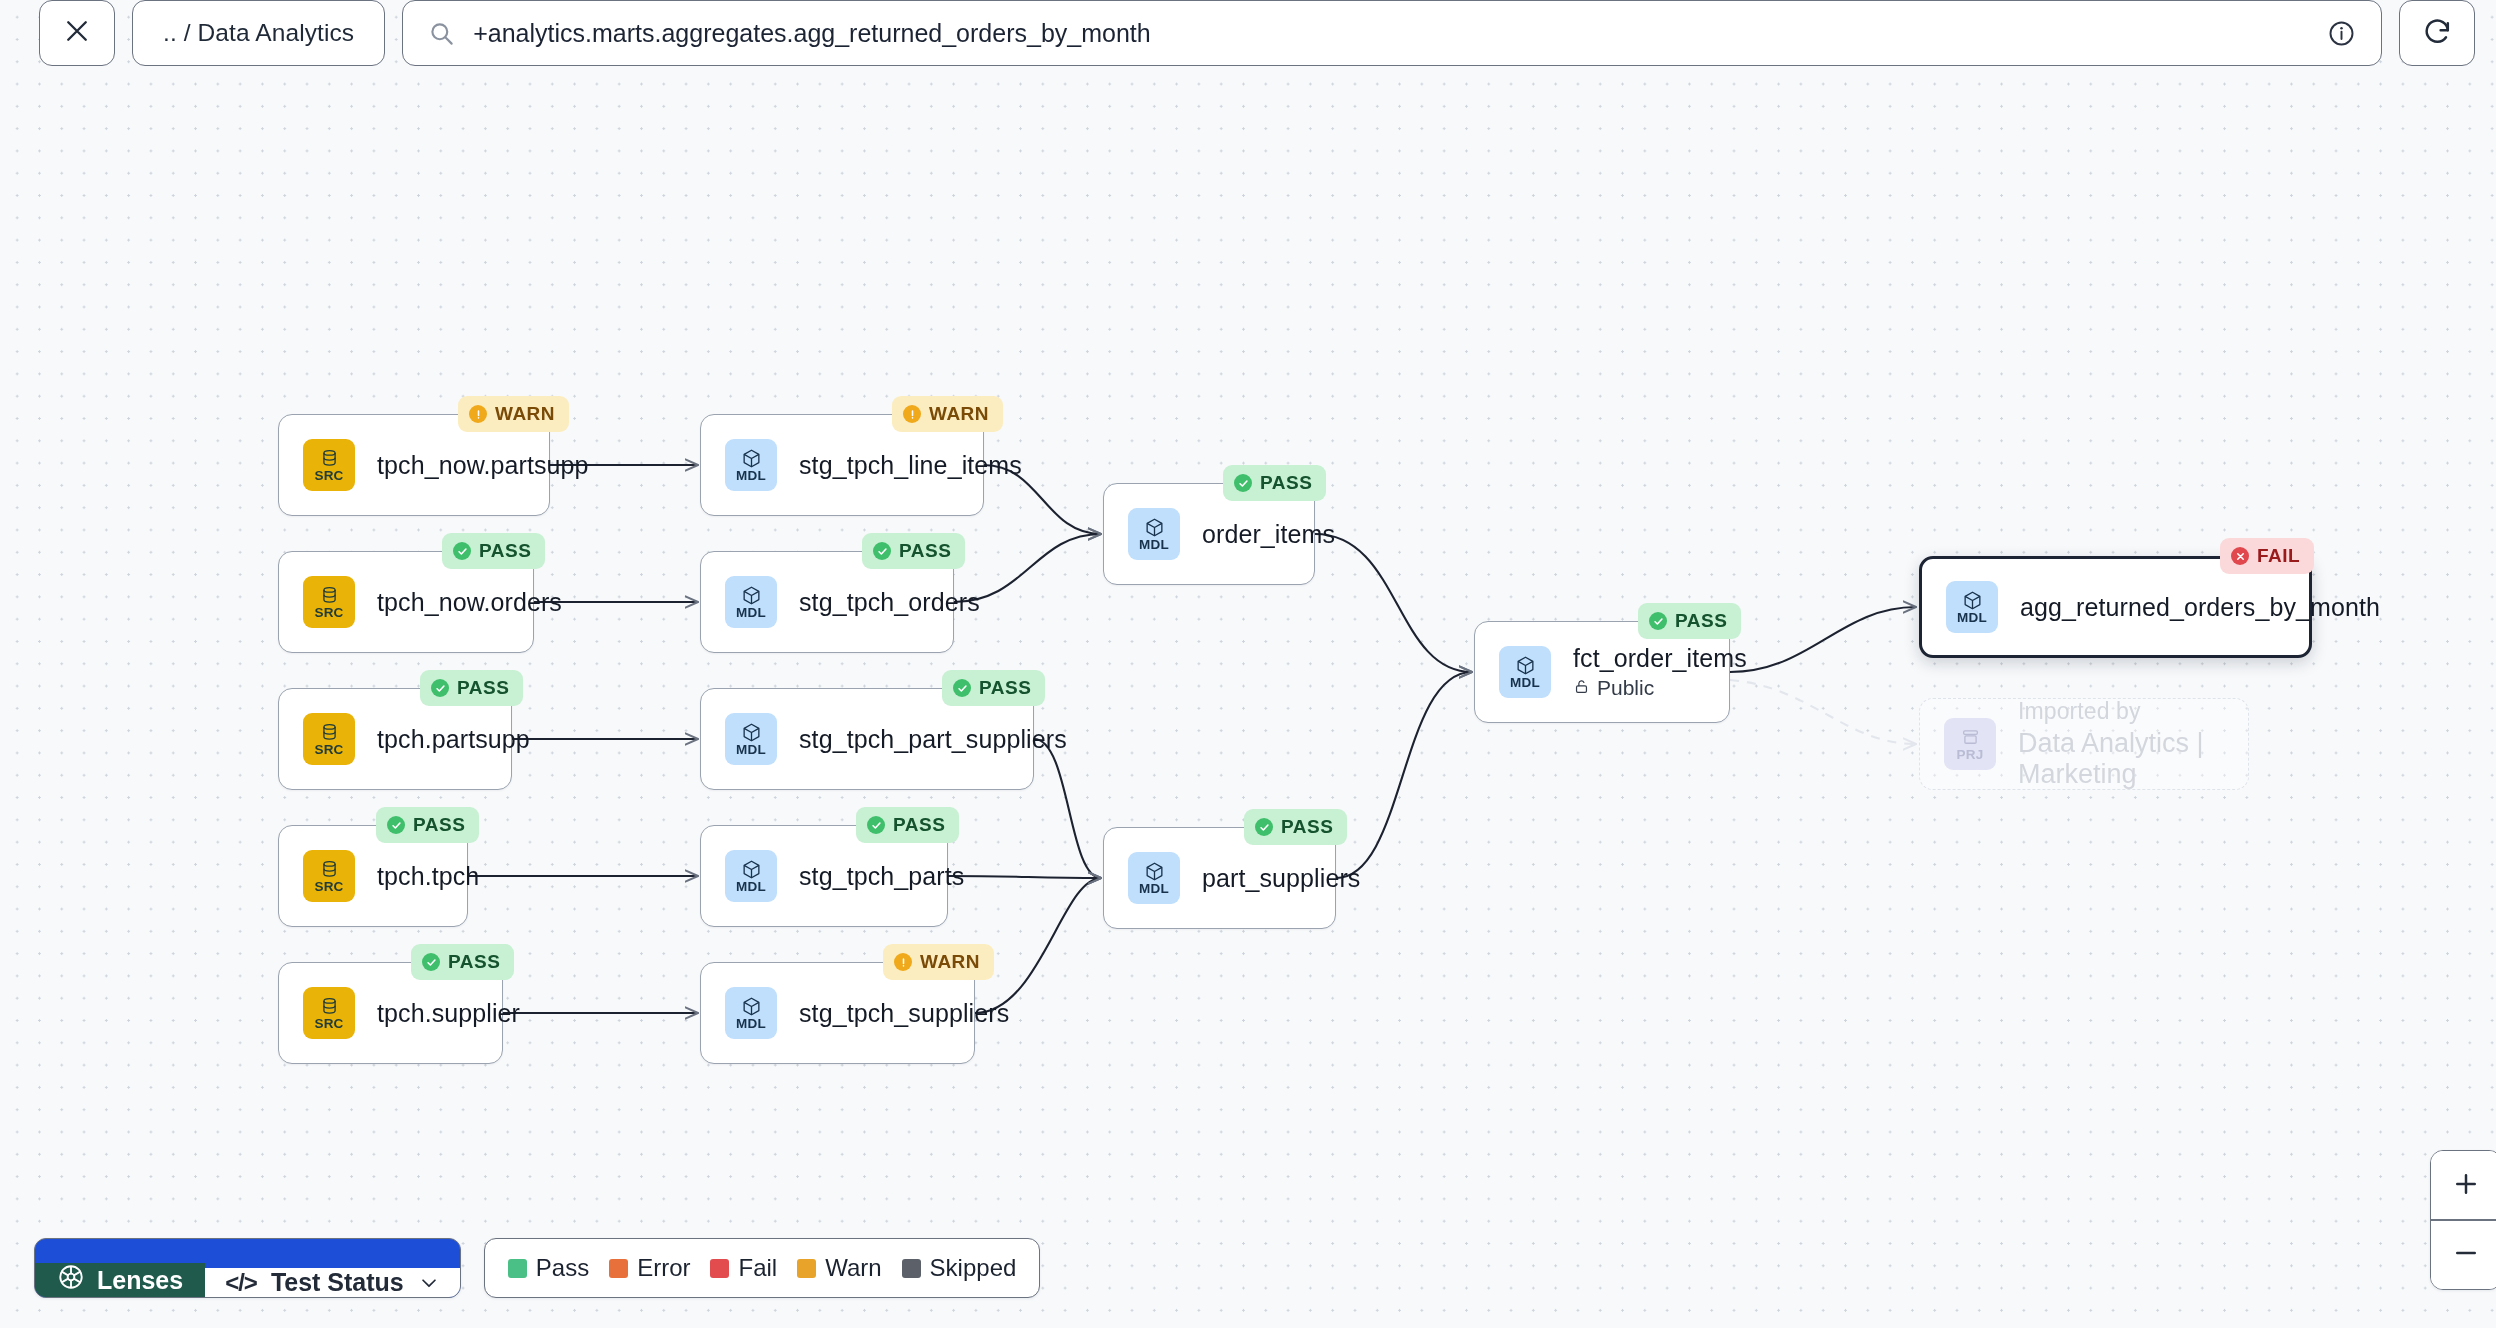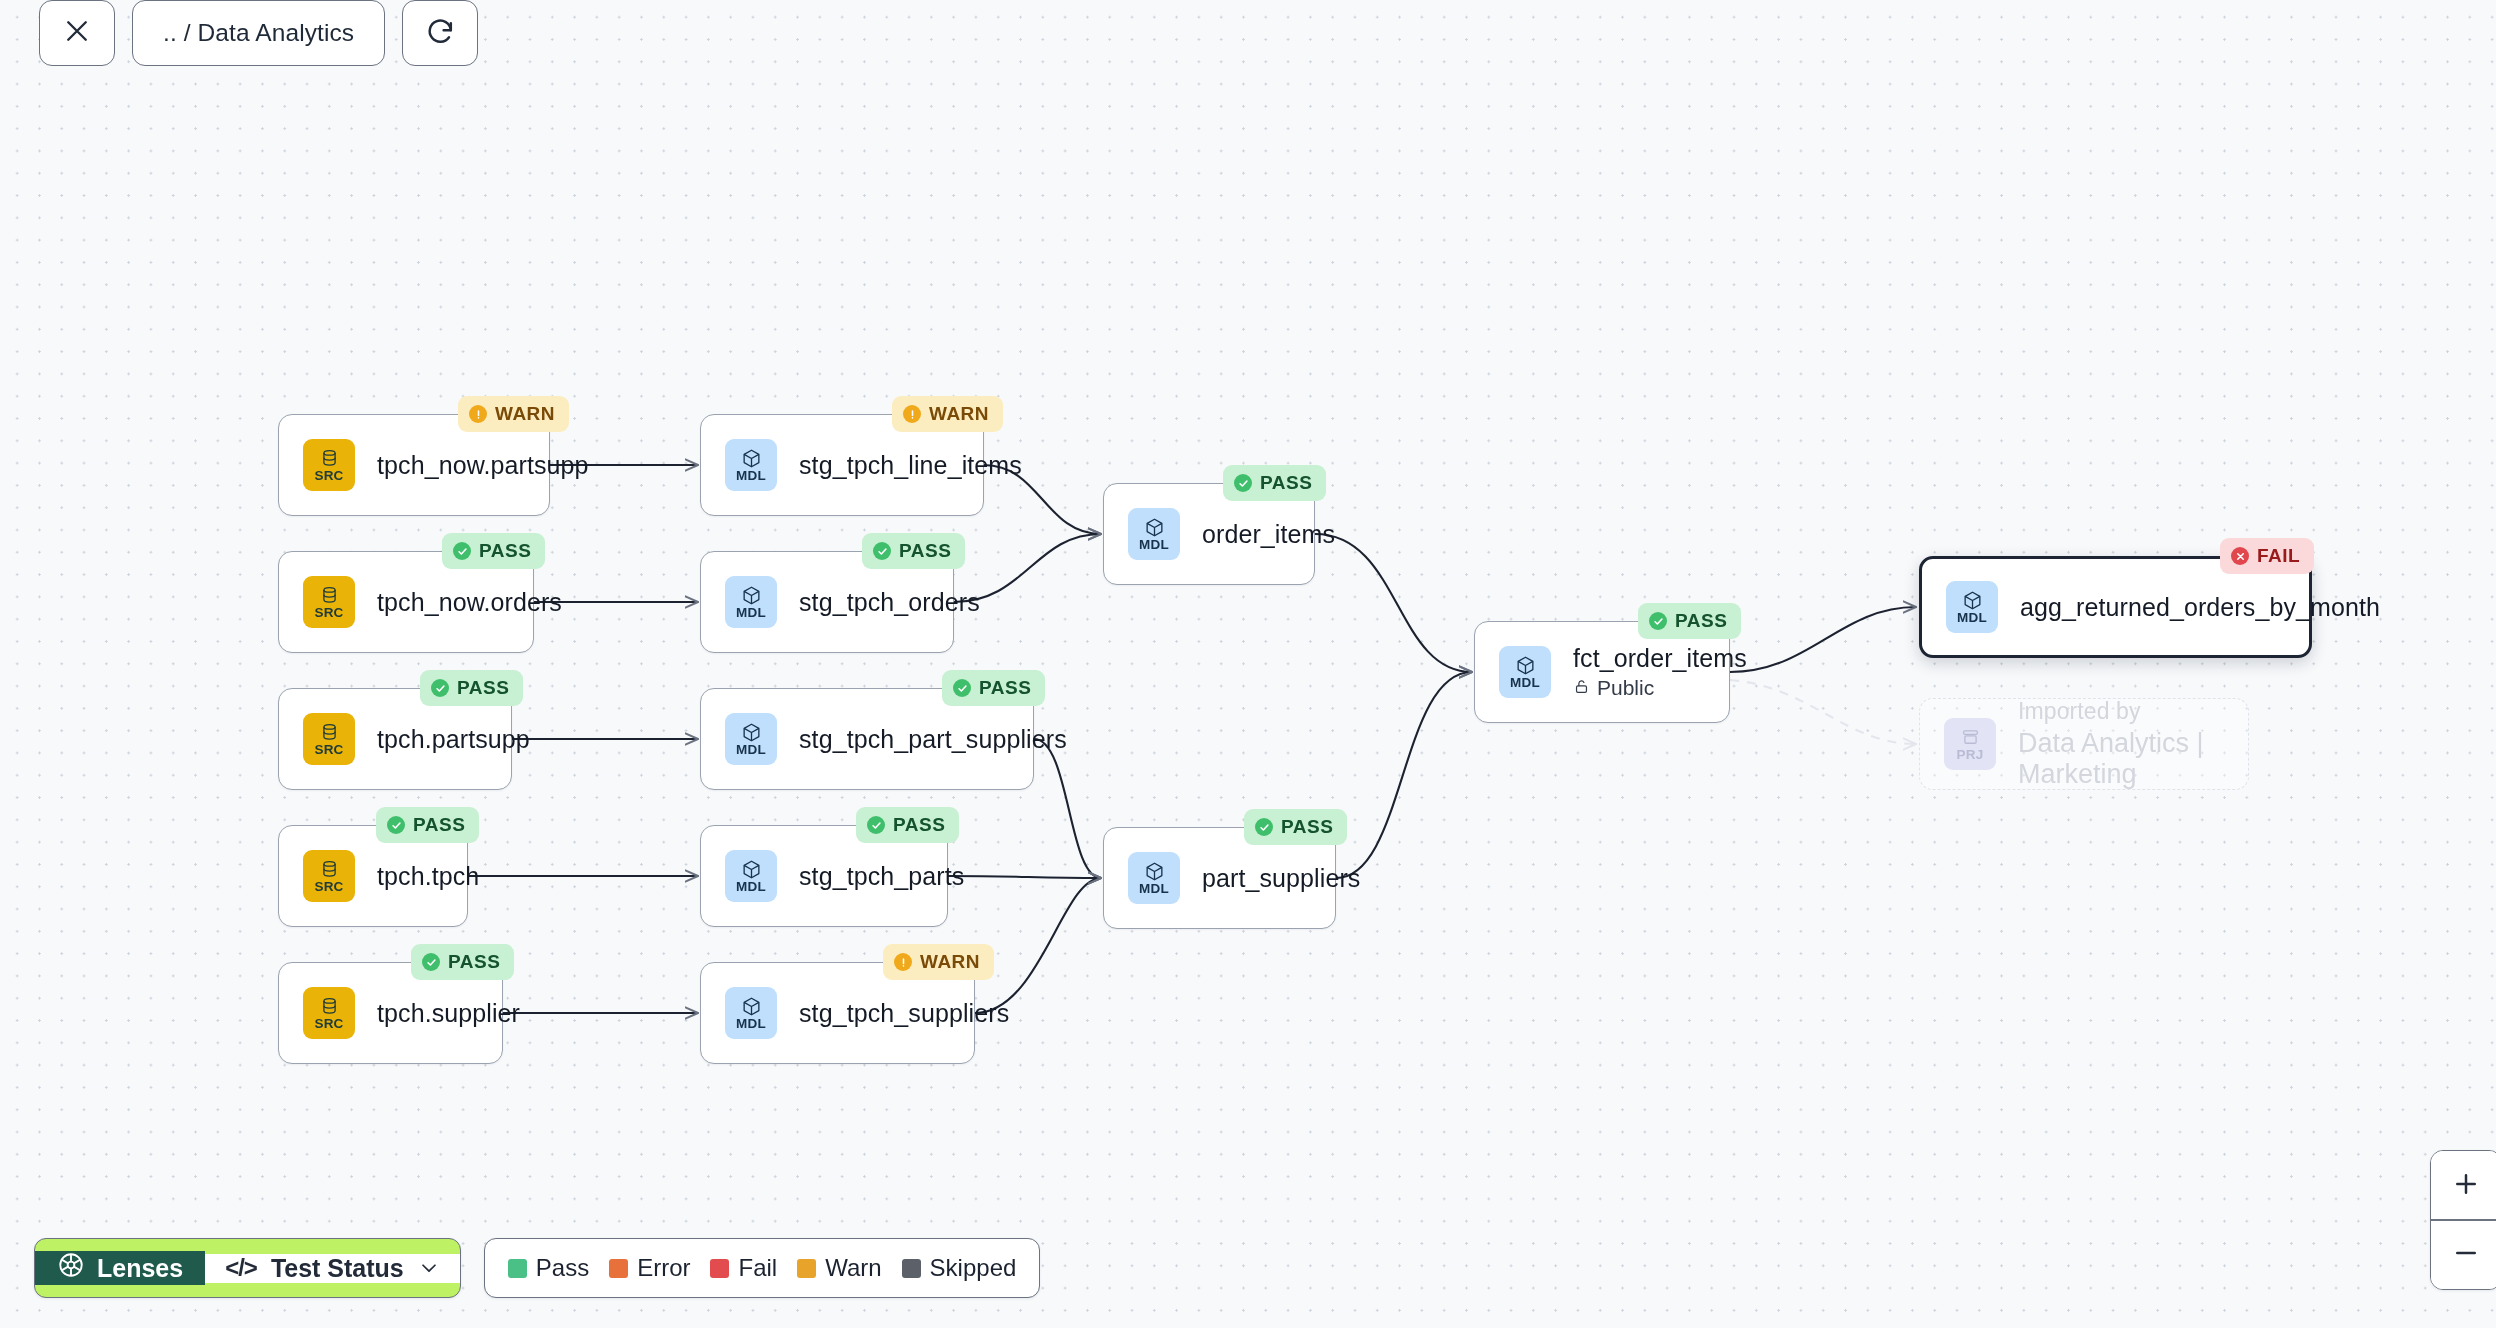--- a/index.html
+++ b/index.html
@@ -185,26 +185,26 @@
   .bottombar {
     position: absolute;
     left: 34px; bottom: 30px;
     display: flex;
     align-items: center;
     gap: 23px;
     z-index: 45;
   }
   .lens-group {
     display: flex;
-    align-items: center;
+    align-items: flex-end;
     border-radius: 12px;
     overflow: hidden;
     border: 1.5px solid #6b7280;
     height: 60px;
-    background: #bef264;
+    background: #1d4ed8;
     box-shadow: 0 1px 3px rgba(16,24,40,.07);
   }
   .lenses-btn {
     background: #1f5a4c;
     color: #ffffff;
     display: flex;
     align-items: center;
     gap: 12px;
     padding: 0 22px;
     font-size: 25px;
@@ -316,20 +316,36 @@
         <svg viewBox="0 0 24 24" fill="none" stroke="currentColor" stroke-width="1.9" stroke-linecap="round">
           <path d="M5 5 L19 19 M19 5 L5 19"></path>
         </svg>
       </span>
     </div>
 
     <div class="tb-btn crumb-btn">
       <span>.. / Data Analytics</span>
     </div>
 
+    <div class="search-box">
+      <span class="search-icon">
+        <svg viewBox="0 0 24 24" fill="none" stroke="#8a929f" stroke-width="1.9" stroke-linecap="round">
+          <circle cx="10.5" cy="10.5" r="6.6"></circle>
+          <path d="M15.4 15.4 L21 21"></path>
+        </svg>
+      </span>
+      <span class="search-value" placeholder="Search lineage">+analytics.marts.aggregates.agg_returned_orders_by_month</span>
+      <span class="info-icon">
+        <svg viewBox="0 0 24 24" fill="none" stroke="#2b3342" stroke-width="1.6" stroke-linecap="round">
+          <circle cx="12" cy="12" r="9.1"></circle>
+          <path d="M12 10.6 L12 16.6"></path>
+          <circle cx="12" cy="7.6" r="1.05" fill="#2b3342" stroke="none"></circle>
+        </svg>
+      </span>
+    </div>
 
     <div class="tb-btn refresh-btn">
       <span>
         <svg viewBox="0 0 24 24" fill="none" stroke="currentColor" stroke-width="1.9" stroke-linecap="round" stroke-linejoin="round">
           <path d="M20 5.5 L20 11 L14.4 11"></path>
           <path d="M20 11 A8.2 8.2 0 1 0 18.6 16.4"></path>
         </svg>
       </span>
     </div>
   </div>

